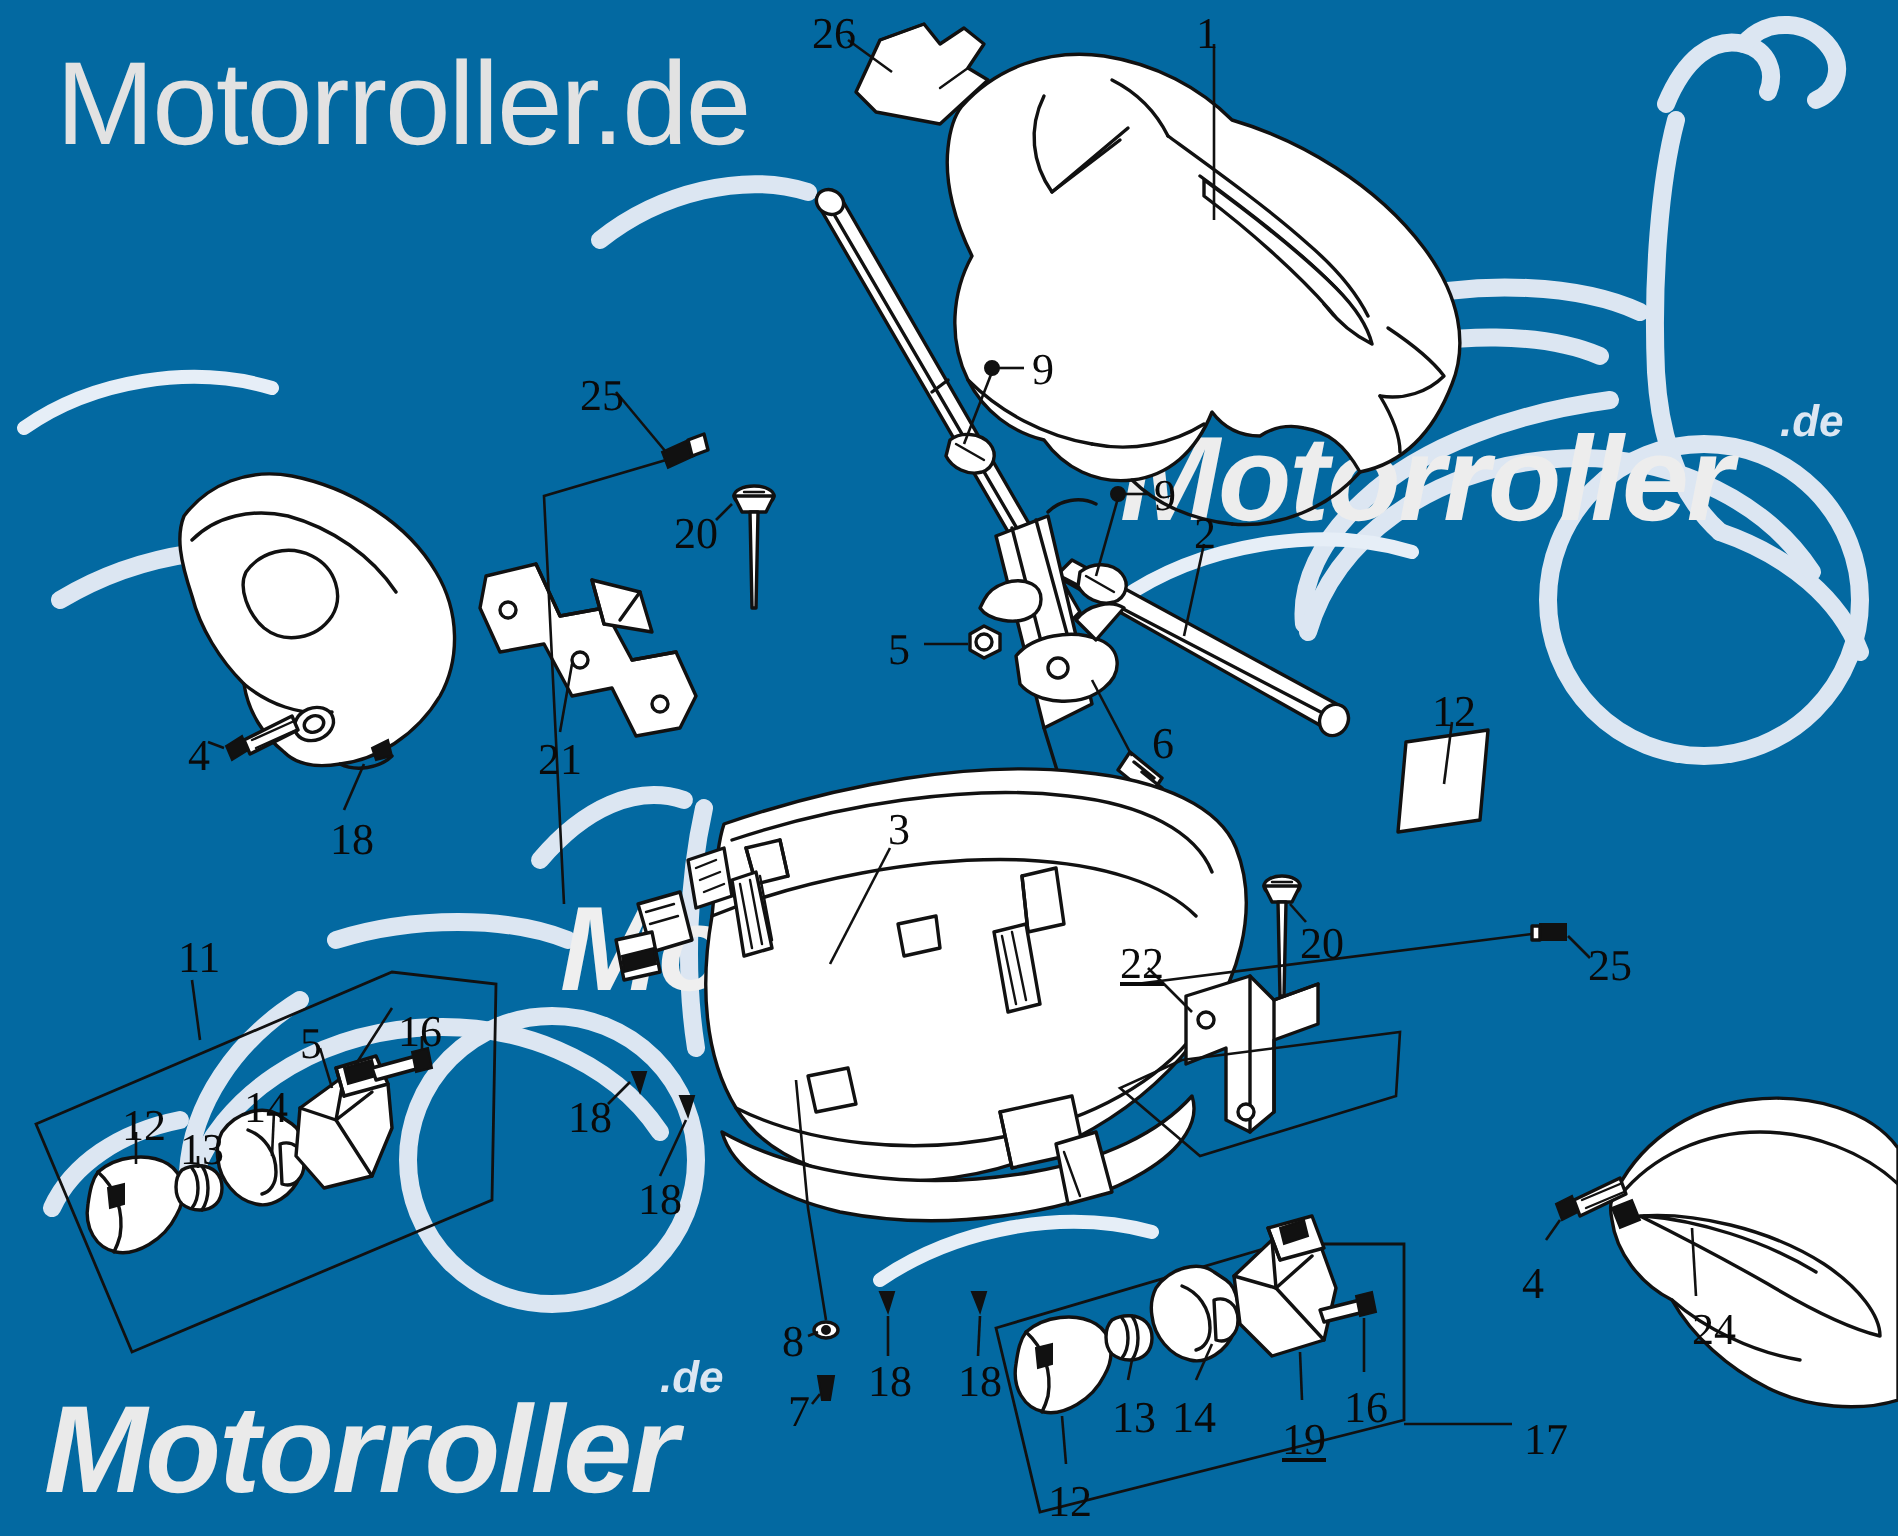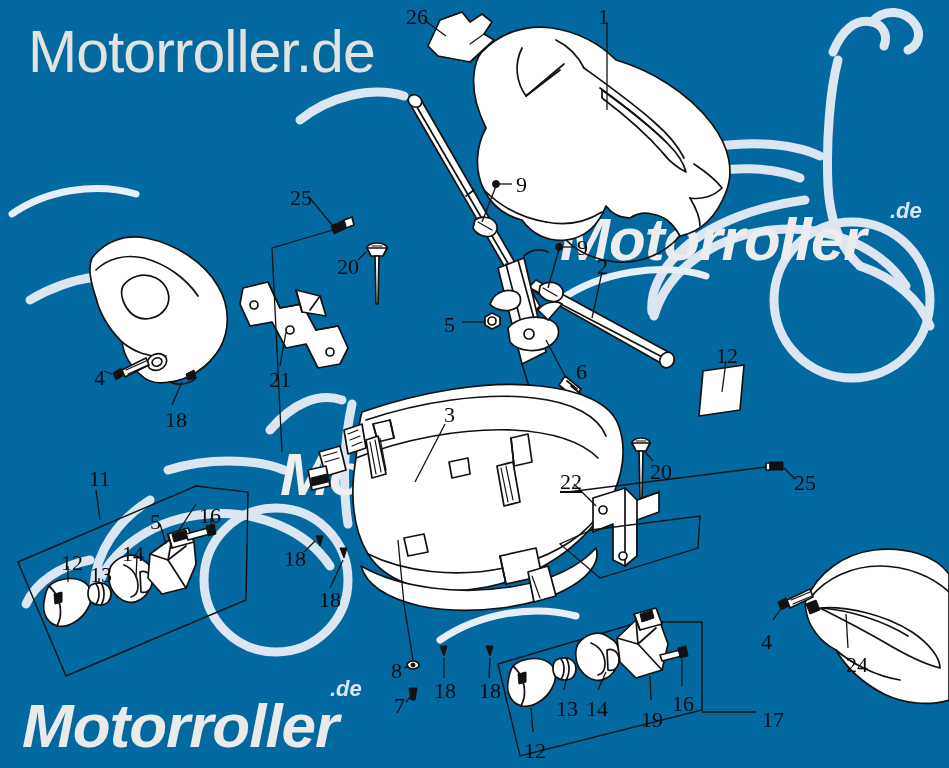--- a/index.html
+++ b/index.html
@@ -474,21 +474,21 @@
   <div class="lbl" style="left:122px;top:543px;">14</div>
   <div class="lbl" style="left:61px;top:552px;">12</div>
   <div class="lbl" style="left:90px;top:564px;">13</div>
   <div class="lbl" style="left:284px;top:548px;">18</div>
   <div class="lbl" style="left:319px;top:589px;">18</div>
   <div class="lbl" style="left:391px;top:660px;">8</div>
   <div class="lbl" style="left:394px;top:695px;">7</div>
   <div class="lbl" style="left:434px;top:680px;">18</div>
   <div class="lbl" style="left:479px;top:680px;">18</div>
   <div class="lbl" style="left:762px;top:709px;">17</div>
-  <div class="lbl" style="left:641px;top:709px;">19</div>
+  <div class="lbl" style="left:641px;top:709px;text-decoration:underline;">19</div>
   <div class="lbl" style="left:672px;top:693px;">16</div>
   <div class="lbl" style="left:586px;top:698px;">14</div>
   <div class="lbl" style="left:556px;top:698px;">13</div>
   <div class="lbl" style="left:524px;top:740px;">12</div>
   <div class="lbl" style="left:761px;top:631px;">4</div>
   <div class="lbl" style="left:846px;top:654px;">24</div>
 
 </div>
 
 </body></html>

